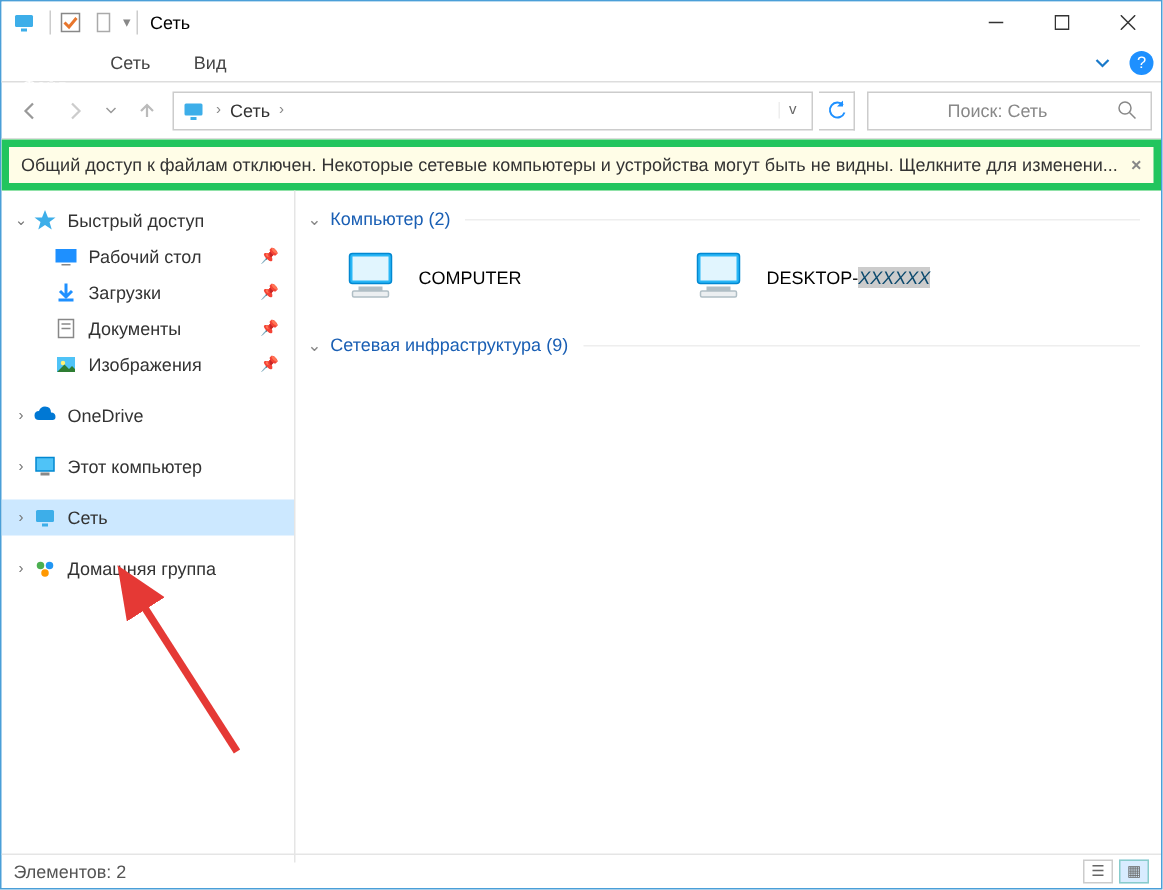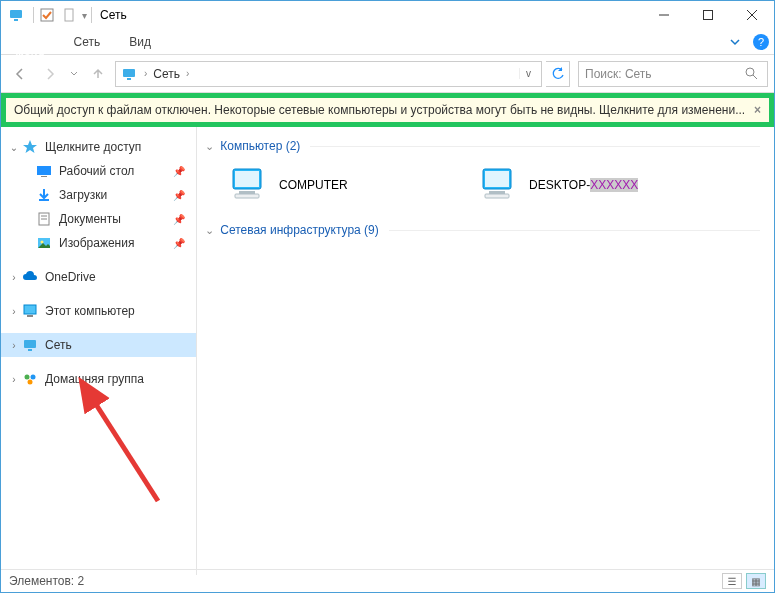--- a/index.html
+++ b/index.html
@@ -26,21 +26,21 @@
 .navbar { height: 38px; display: flex; align-items: center; padding: 4px 6px; gap: 4px; border-bottom: 1px solid #ddd; }
 .navbtn { width: 26px; height: 26px; display: flex; align-items: center; justify-content: center; color: #777; }
 .navbtn.dis { color: #bbb; }
 .address { flex: 1; height: 26px; border: 1px solid #ccc; display: flex; align-items: center; padding: 0 4px; }
 .address .aicon { width: 18px; height: 18px; display:flex;align-items:center;justify-content:center; margin-right:4px;}
 .address .crumb { padding: 0 4px; color:#333;}
 .address .acar { color:#888; font-size:10px; padding:0 2px;}
 .address .fill { flex:1;}
 .address .drop { width:18px; text-align:center; color:#666; border-left:1px solid #eee; font-size:10px;}
 .refresh { width:24px; height:26px; border:1px solid #ccc; border-left:none; display:flex;align-items:center;justify-content:center;color:#1e90ff;}
-.search { width: 190px; height:26px; border:1px solid #ccc; display:flex; align-items:center; padding:0 6px; color:#888; margin-left:4px;}
+.search { width: 190px; height:26px; border:1px solid #ccc; display:flex; align-items:center; padding:0 6px; color:#888; margin-left:4px;text-align:center;}
 .search .stext { flex:1; }
 .search .sicon { width:16px; color:#888;}
 
 
 .infobar { background:#fffde7; border:5px solid #22c55e; padding:5px 8px; margin:0; color:#333; display:flex; align-items:center; font-size:12px; white-space:nowrap; overflow:hidden;}
 .infobar .x { margin-left:auto; color:#888; font-weight:bold; padding-left:6px;}
 
 
 .body { display:flex; height: calc(100% - 28px - 26px - 38px - 28px - 23px); }
 .sidebar { width: 196px; border-right:1px solid #e5e5e5; padding-top:8px; overflow:hidden;}
@@ -49,21 +49,21 @@
 .tree-item .caret { width:14px; font-size:10px; color:#777; text-align:center;}
 .tree-item .ticon2 { width:18px; height:18px; margin-right:6px; display:flex;align-items:center;justify-content:center;}
 .tree-child { padding-left:20px;}
 .tree-child .pin { margin-left:auto; margin-right:10px; color:#aaa; font-size:10px;}
 .tree-group { margin-bottom:10px;}
 
 .content { flex:1; padding:10px 14px 10px 8px; overflow:hidden;}
 .group-header { display:flex; align-items:center; color:#1a5fb4; font-size:13px; margin:2px 0 8px 0;}
 .group-header .gcar { font-size:11px; color:#888; margin-right:6px;}
 .group-header .gline { flex:1; height:1px; background:#eee; margin-left:10px;}
-.items-row { display:flex; gap:20px; margin-left:18px; margin-bottom:14px;}
+.items-row { display:flex; gap:2px; margin-left:18px; margin-bottom:14px;}
 .item { display:flex; align-items:center; gap:12px; width:230px; padding:4px;}
 .item .bigicon { width:40px; height:40px; display:flex; align-items:center; justify-content:center;}
 .item .label { color:#000; font-size:12px;}
 
 .statusbar { position:absolute; bottom:0; left:0; right:0; height:23px; border-top:1px solid #e5e5e5; display:flex; align-items:center; padding:0 8px; color:#555; font-size:12px;}
 .statusbar .viewbtns { margin-left:auto; display:flex; gap:4px;}
 .statusbar .vbtn { width:20px; height:16px; border:1px solid #ccc; display:flex; align-items:center; justify-content:center; font-size:10px; color:#666;}
 .statusbar .vbtn.active { background:#d8ecff; border-color:#8cc;}
 
 
@@ -192,21 +192,21 @@
   <div class="sidebar">
 
     <div class="tree-group">
       <div class="tree-item">
         <span class="caret">⌄</span>
         <span class="ticon2">
             <svg width="16" height="16" viewBox="0 0 16 16">
               <path d="M8 1 L10 6 L15 6 L11 9 L12.5 14 L8 11 L3.5 14 L5 9 L1 6 L6 6 Z" fill="#3daee9"></path>
             </svg>
           </span>
-        <span>Щелкните доступ</span>
+        <span>Быстрый доступ</span>
       </div>
       <div class="tree-item tree-child">
         <span class="caret"></span>
         <span class="ticon2">
             <svg width="16" height="16" viewBox="0 0 16 16">
               <rect x="1" y="3" width="14" height="9" fill="#1e90ff"></rect>
               <rect x="5" y="13" width="6" height="1" fill="#888"></rect>
             </svg>
           </span>
         <span>Рабочий стол</span>
@@ -323,21 +323,21 @@
       </div>
       <div class="item">
         <span class="bigicon">
           <svg width="40" height="40" viewBox="0 0 40 40">
               <rect x="6" y="4" width="28" height="20" rx="2" fill="#29b6f6" stroke="#0288d1"></rect>
               <rect x="8" y="6" width="24" height="16" fill="#e1f5fe"></rect>
               <rect x="12" y="26" width="16" height="3" fill="#b0bec5"></rect>
               <rect x="8" y="29" width="24" height="4" rx="1" fill="#eceff1" stroke="#b0bec5"></rect>
             </svg>
         </span>
-        <span class="label"><span>DESKTOP-</span><span style="background:#ccc;color:#a21caf;">XXXXXX</span></span>
+        <span class="label"><span>DESKTOP-</span><span style="background:#ccc;color:#0c4a6e;font-style:italic;">XXXXXX</span></span>
       </div>
     </div>
 
     <div class="group-header">
       <span class="gcar">⌄</span>
       <span>Сетевая инфраструктура (9)</span>
       <span class="gline"></span>
     </div>
   </div>
 </div>

